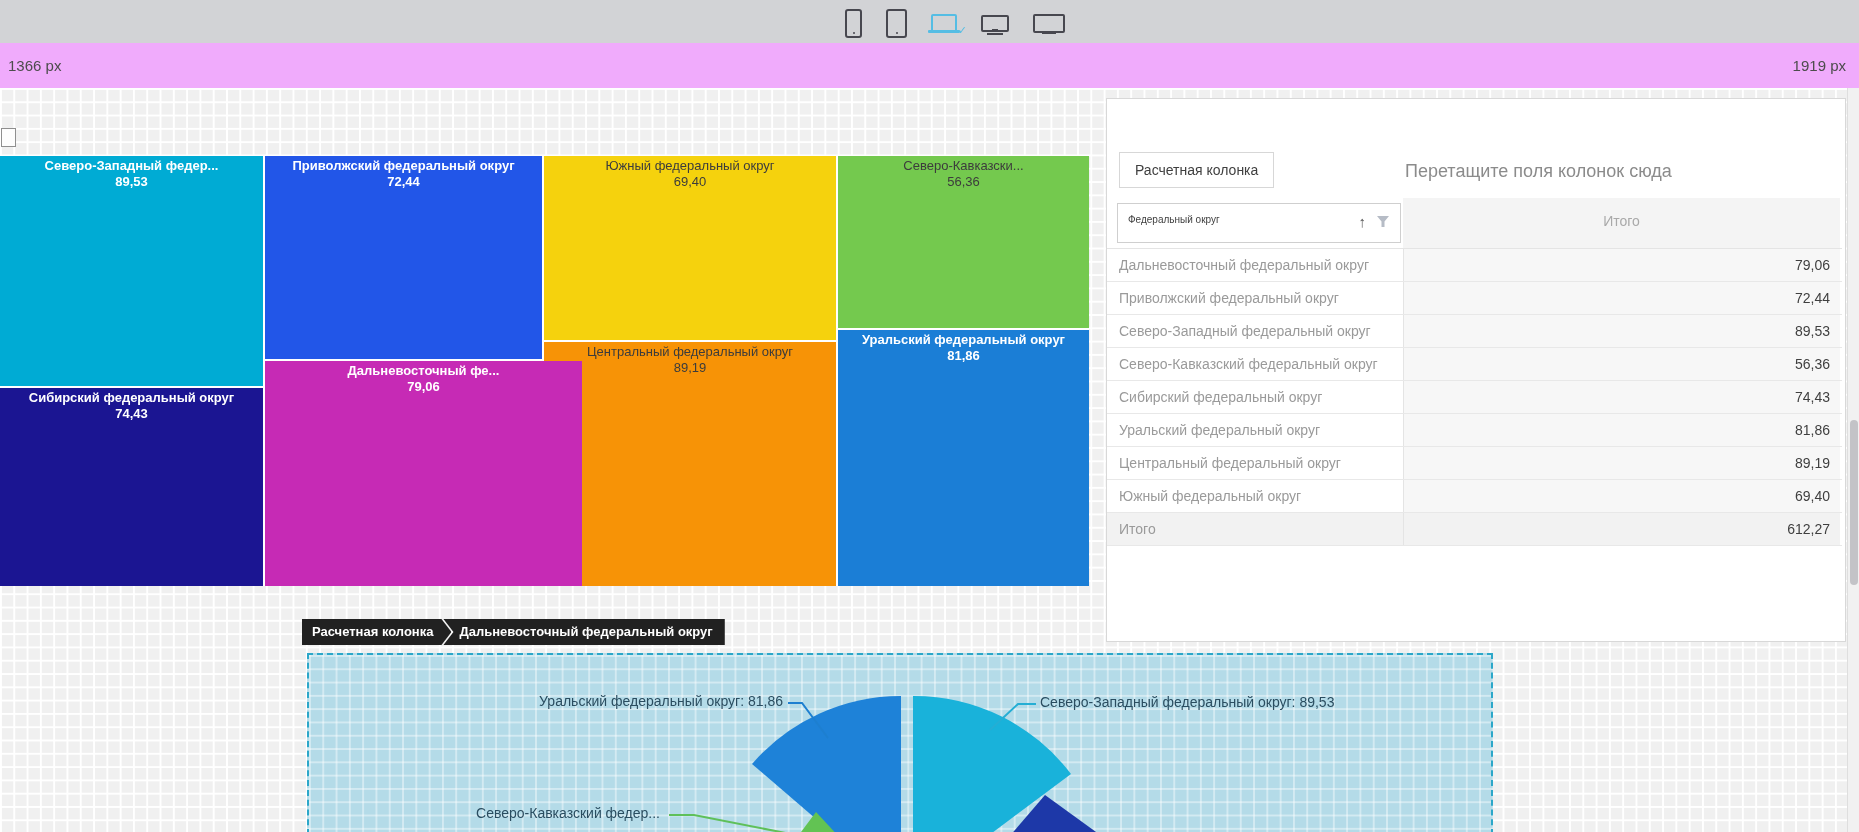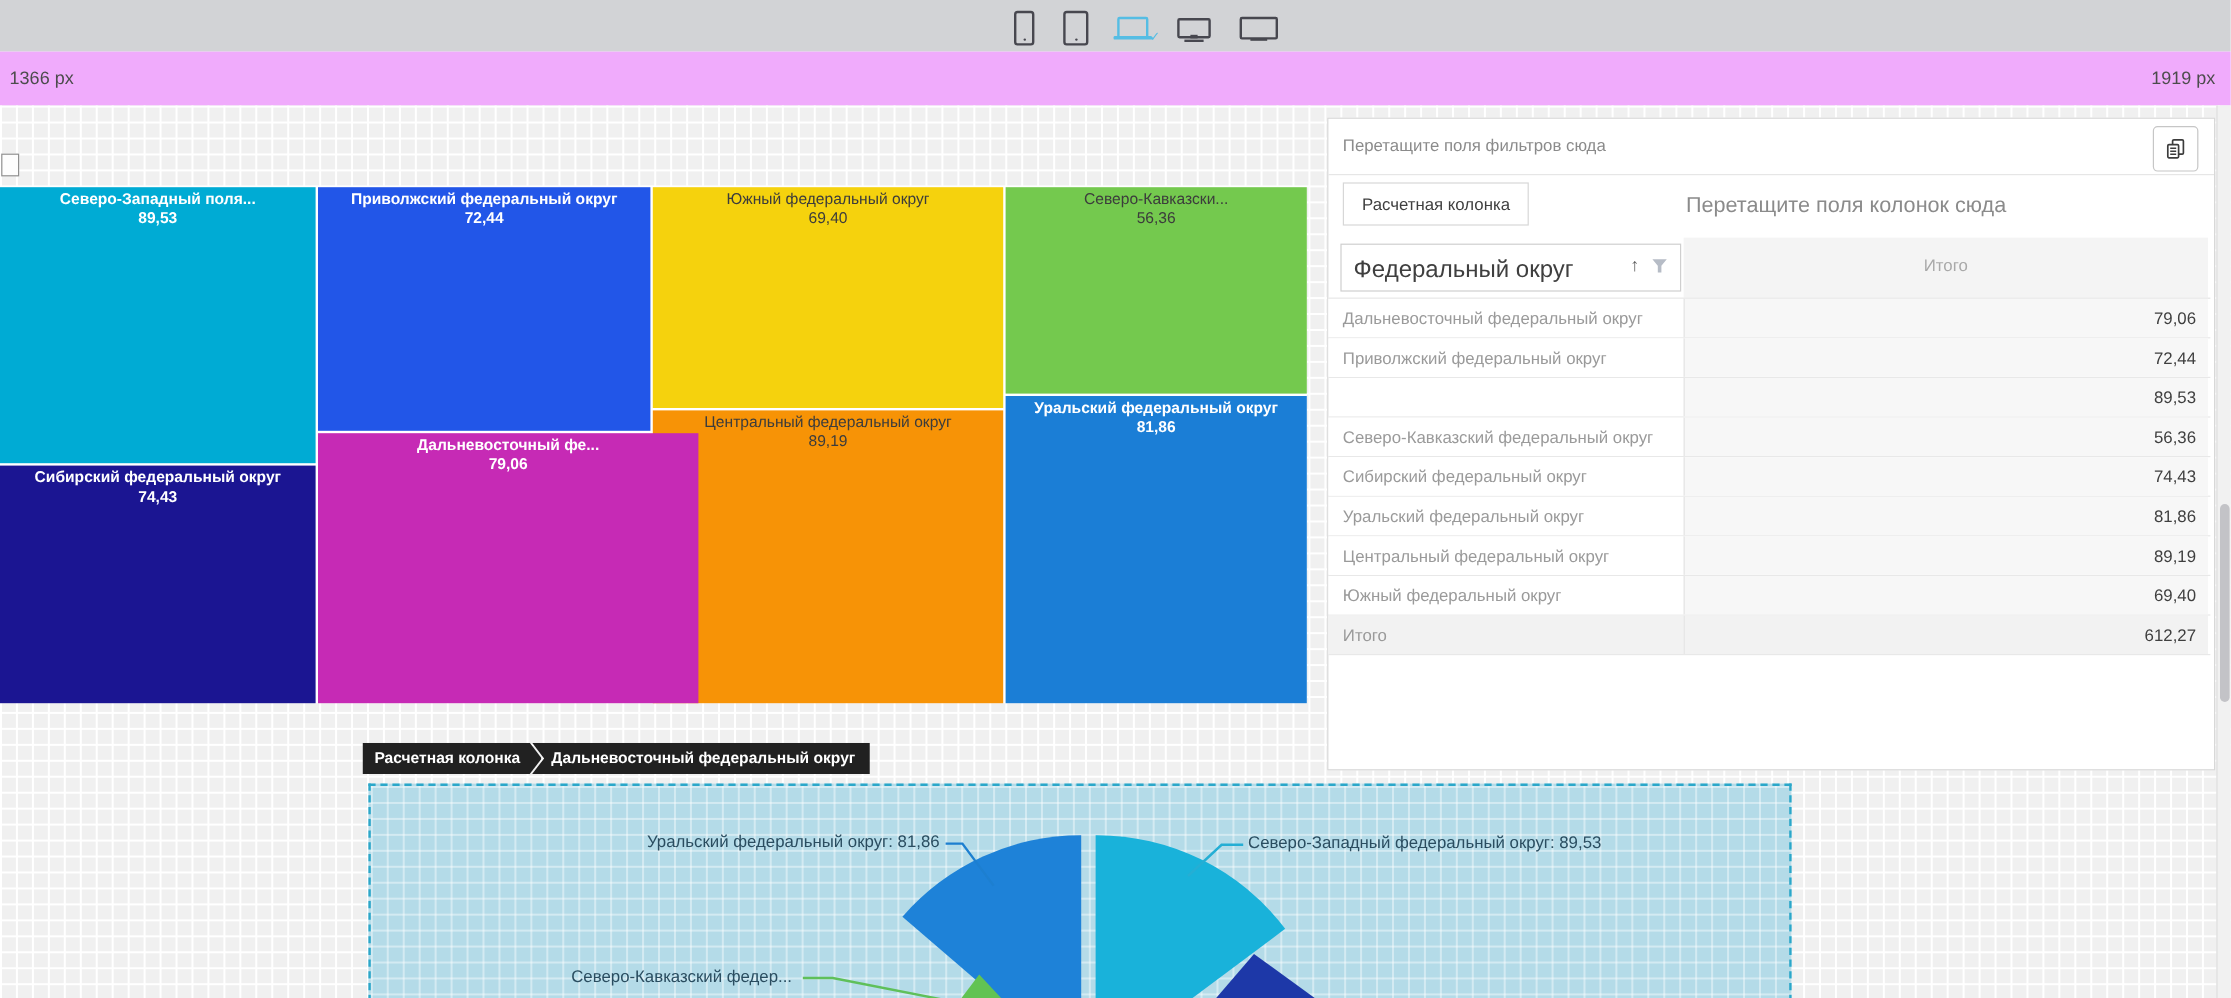--- a/index.html
+++ b/index.html
@@ -67,21 +67,21 @@
   .filters-row{position:absolute;left:0;top:0;width:100%;height:47px;border-bottom:1px solid #e6e6e6;box-sizing:border-box;}
   .filters-hint{position:absolute;left:12px;top:14px;font-size:14px;color:#8b8b8b;}
   .panel-iconbtn{position:absolute;right:13px;top:6px;width:36px;height:36px;border:1px solid #c6c6c6;border-radius:4px;background:#fff;
     display:flex;align-items:center;justify-content:center;cursor:pointer;}
   .field-chip{position:absolute;left:12px;top:53px;height:34px;line-height:34px;padding:0 15px;border:1px solid #d7d7d7;background:#fff;
     font-size:14px;color:#3f3f3f;cursor:grab;}
   .columns-hint{position:absolute;left:298px;top:62px;font-size:18px;color:#8b8b8b;}
   .total-header{position:absolute;left:296px;top:99px;width:437px;height:50px;background:#f4f4f4;
     text-align:center;line-height:46px;font-size:14px;color:#a9a9a9;}
   .row-field{position:absolute;left:10px;top:104px;width:284px;height:40px;border:1px solid #cfcfcf;background:#fff;box-sizing:border-box;cursor:pointer;}
-  .row-field-label{position:absolute;left:10px;top:10px;font-size:20px;color:#3f3f3f;}
+  .row-field-label{position:absolute;left:10px;top:10px;font-size:10px;color:#3f3f3f;}
   .sort-arrow{position:absolute;right:34px;top:9px;font-size:15px;color:#5a5a5a;}
   .funnel{position:absolute;right:10px;top:11px;}
   .pv-rows{position:absolute;left:0;top:149px;width:735px;border-top:1px solid #e4e4e4;}
   .pv-row{position:relative;height:33px;box-sizing:border-box;border-bottom:1px solid #e8e8e8;font-size:14px;}
   .pv-name{position:absolute;left:0;top:0;width:296px;height:32px;line-height:32px;padding-left:12px;box-sizing:border-box;color:#9a9a9a;background:#fff;white-space:nowrap;overflow:hidden;}
   .pv-val{position:absolute;left:296px;top:0;width:437px;height:32px;line-height:32px;text-align:right;padding-right:10px;box-sizing:border-box;color:#3f3f3f;background:#f7f7f7;border-left:1px solid #e4e4e4;}
   .pv-total .pv-name,.pv-total .pv-val{background:#f2f2f2;}
   .pv-total .pv-name{color:#9a9a9a;}
 
   
@@ -122,21 +122,21 @@
       <div class="thumb" style="top:-8px;"></div>
     </div>
   </div>
 
   <div class="canvas">
     <div class="handle-box" style="left:1px;top:40px;"></div>
   </div>
 
   <div class="treemap" id="treemap">
       <div class="tm-box tm-bold" style="left: 0px; top: 0px; width: 263px; height: 230px; background: rgb(0, 171, 212); color: rgb(255, 255, 255);">
-        <div class="tm-label">Северо-Западный поля...</div>
+        <div class="tm-label">Северо-Западный федер...</div>
         <div class="tm-value">89,53</div>
       </div>
       <div class="tm-box tm-bold" style="left: 265px; top: 0px; width: 277px; height: 203px; background: rgb(34, 86, 232); color: rgb(255, 255, 255);">
         <div class="tm-label">Приволжский федеральный округ</div>
         <div class="tm-value">72,44</div>
       </div>
       <div class="tm-box" style="left: 544px; top: 0px; width: 292px; height: 184px; background: rgb(245, 210, 13); color: rgb(60, 60, 60);">
         <div class="tm-label">Южный федеральный округ</div>
         <div class="tm-value">69,40</div>
       </div>
@@ -184,52 +184,41 @@
       <polyline points="360,160 385,160 497,182" fill="none" stroke="#5fc05a" stroke-width="2"></polyline>
     </svg>
     </div>
   <div id="pie-labels">
       <div class="pie-label" style="top: 693px; right: 1076px;">Уральский федеральный округ: 81,86</div>
       <div class="pie-label" style="top: 694px; left: 1040px;">Северо-Западный федеральный округ: 89,53</div>
       <div class="pie-label" style="top: 805px; right: 1199px;">Северо-Кавказский федер...</div>
     </div>
 
   <div class="panel">
-    <div class="filters-row">
-      <span class="filters-hint">Перетащите поля фильтров сюда</span>
-      <div class="panel-iconbtn">
-        <svg width="20" height="20" viewBox="0 0 20 20">
-          <rect x="7.5" y="2.5" width="9" height="12" rx="1" fill="none" stroke="#3c3c3c" stroke-width="1.4"></rect>
-          <rect x="3.5" y="6.5" width="9" height="11" rx="1" fill="#fff" stroke="#3c3c3c" stroke-width="1.4"></rect>
-          <line x1="5.5" y1="9.5" x2="10.5" y2="9.5" stroke="#3c3c3c" stroke-width="1.2"></line>
-          <line x1="5.5" y1="12" x2="10.5" y2="12" stroke="#3c3c3c" stroke-width="1.2"></line>
-          <line x1="5.5" y1="14.5" x2="10.5" y2="14.5" stroke="#3c3c3c" stroke-width="1.2"></line>
-        </svg>
-      </div>
-    </div>
     <div class="field-chip">Расчетная колонка</div>
     <span class="columns-hint">Перетащите поля колонок сюда</span>
     <div class="total-header">Итого</div>
     <div class="row-field">
       <span class="row-field-label">Федеральный округ</span>
       <span class="sort-arrow">↑</span>
       <svg class="funnel" width="14" height="14" viewBox="0 0 14 14">
         <path d="M1,1 L13,1 L8.5,6.5 L8.5,12 L5.5,12 L5.5,6.5 Z" fill="#b6bcc6"></path>
       </svg>
     </div>
     <div class="pv-rows" id="pv-rows">
         <div class="pv-row">
           <div class="pv-name">Дальневосточный федеральный округ</div>
           <div class="pv-val">79,06</div>
         </div>
         <div class="pv-row">
           <div class="pv-name">Приволжский федеральный округ</div>
           <div class="pv-val">72,44</div>
         </div>
         <div class="pv-row">
+          <div class="pv-name">Северо-Западный федеральный округ</div>
           <div class="pv-val">89,53</div>
         </div>
         <div class="pv-row">
           <div class="pv-name">Северо-Кавказский федеральный округ</div>
           <div class="pv-val">56,36</div>
         </div>
         <div class="pv-row">
           <div class="pv-name">Сибирский федеральный округ</div>
           <div class="pv-val">74,43</div>
         </div>

